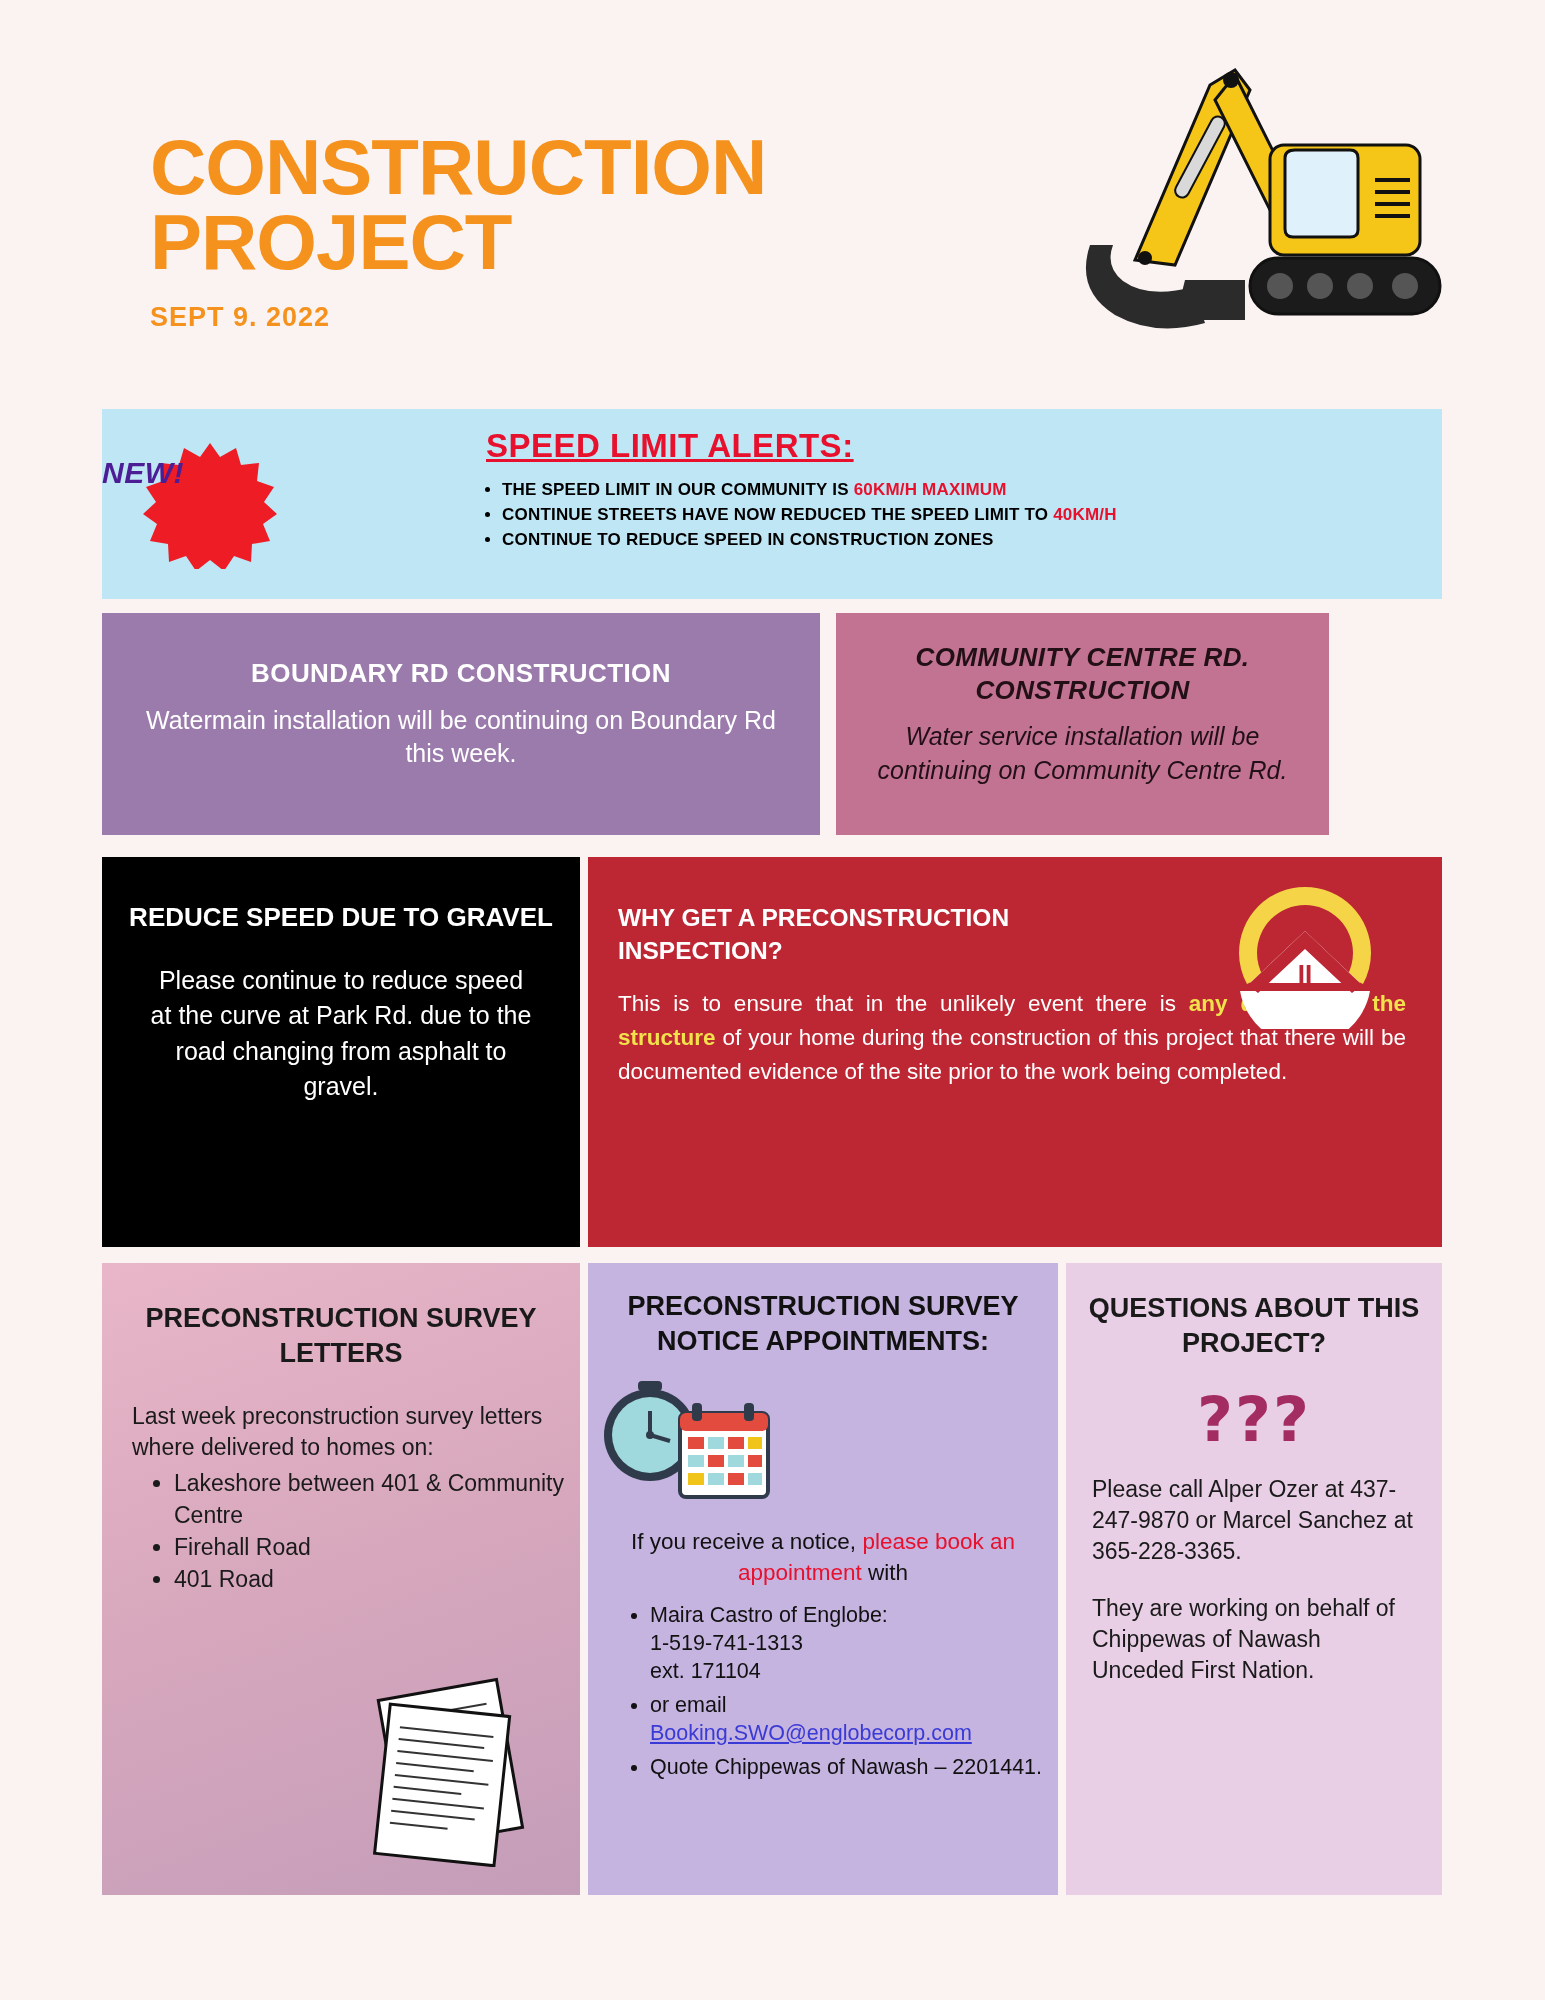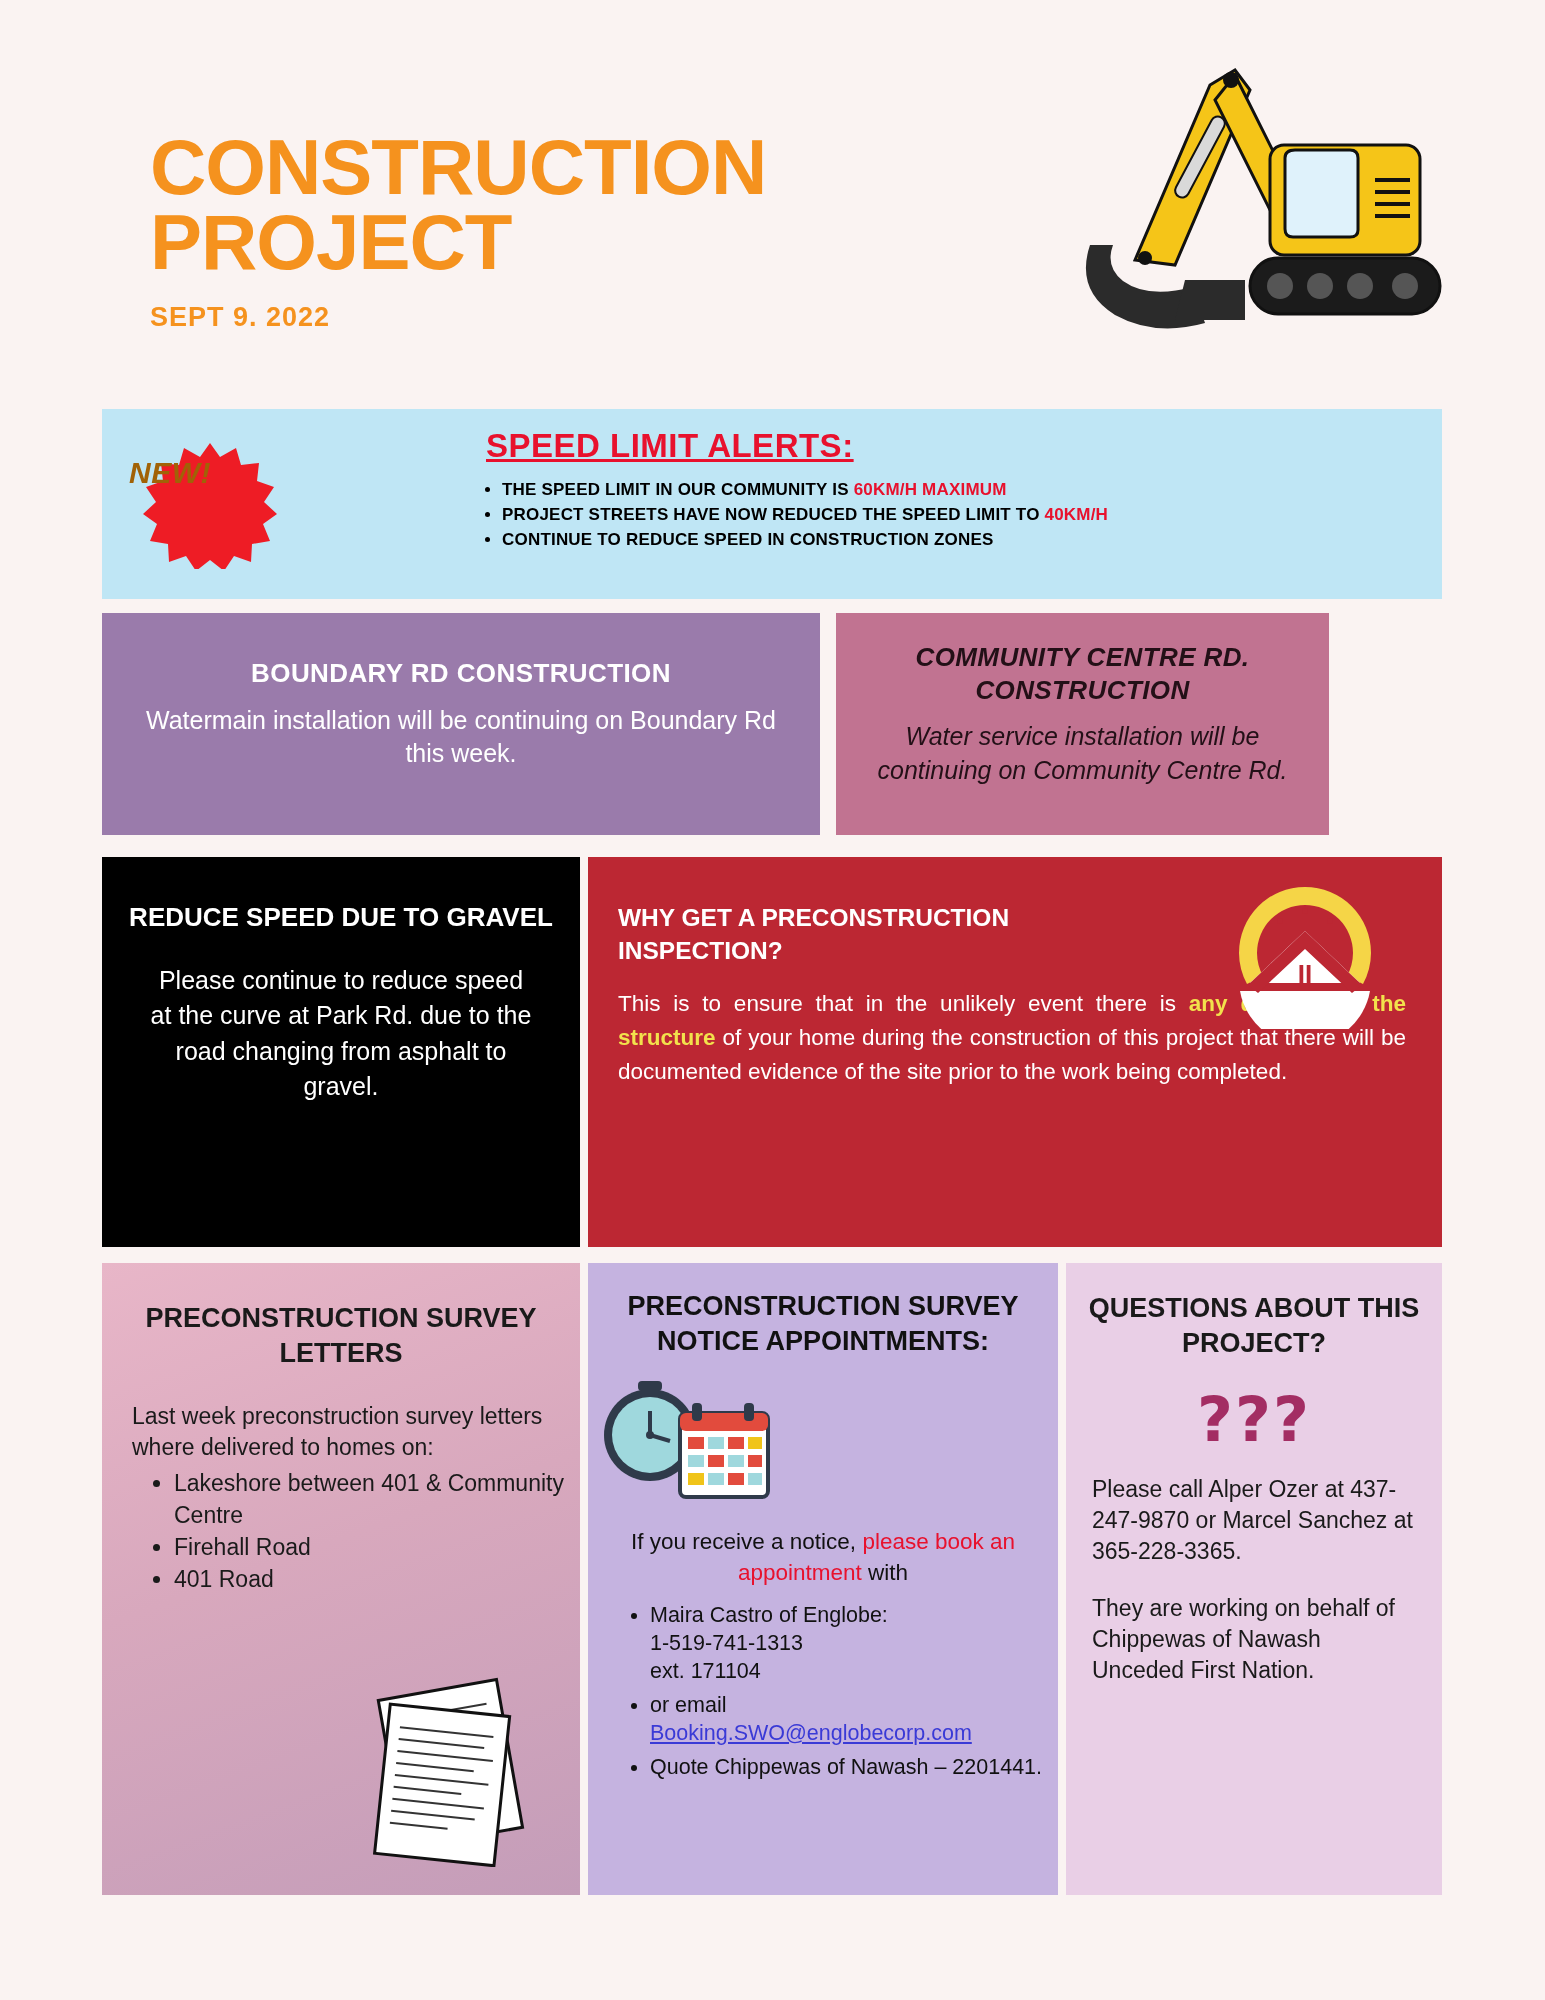--- a/index.html
+++ b/index.html
@@ -58,23 +58,23 @@
   .badge-new {
     position: absolute;
     left: 40px;
     top: 32px;
     width: 136px;
     height: 128px;
   }
   .badge-new-text {
     position: absolute;
     width: 136px;
-    text-align: center;
+    text-align: left;
     top: 47px;
-    color: #a16207;
+    color: #4c1d95;
     font-size: 30px;
     font-weight: bold;
     font-style: italic;
     letter-spacing: 0.5px;
   }
   .alert-title {
     position: absolute;
     left: 384px;
     top: 18px;
     font-size: 33px;
@@ -360,21 +360,21 @@
   </svg>
   <div class="badge-new-text">NEW!</div>
 
   <div class="alert-title">SPEED LIMIT ALERTS:</div>
 
   <ul class="alert-list">
     <li>
       <span>THE SPEED LIMIT IN OUR COMMUNITY IS </span><span class="red">60KM/H MAXIMUM</span>
     </li>
     <li>
-      <span>PROJECT STREETS HAVE NOW REDUCED THE SPEED LIMIT TO </span><span class="red">40KM/H</span>
+      <span>CONTINUE STREETS HAVE NOW REDUCED THE SPEED LIMIT TO </span><span class="red">40KM/H</span>
     </li>
     <li>
       <span>CONTINUE TO REDUCE SPEED IN CONSTRUCTION ZONES</span>
     </li>
   </ul>
 </div>
 
 <div class="card-boundary">
   <div class="card-h">BOUNDARY RD CONSTRUCTION</div>
   <div class="card-p">Watermain installation will be continuing on Boundary Rd this week.</div>

